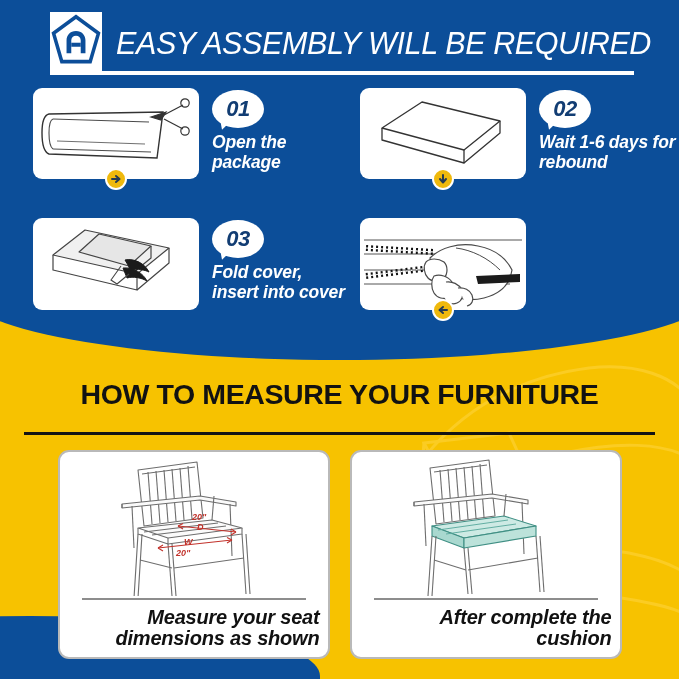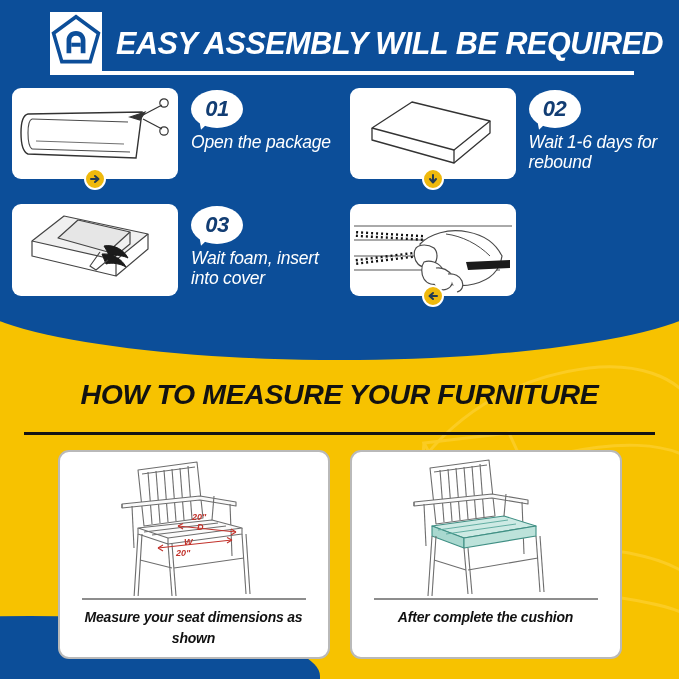--- a/index.html
+++ b/index.html
@@ -28,33 +28,33 @@
   
   .watermark{position:absolute;right:-10px;top:348px;width:300px;height:300px;opacity:.55;pointer-events:none;}
 
   
   .header{position:absolute;left:0;top:0;width:679px;height:86px;display:flex;align-items:center;}
   .logo-box{
     margin-left:50px;width:52px;height:62px;background:#ffffff;
     display:flex;align-items:center;justify-content:center;flex:0 0 auto;
   }
   .header-title{
-    margin-left:14px;color:#ffffff;font-weight:bold;font-style:italic;
+    margin-left:14px;color:#ffffff;font-weight:normal;font-style:italic;
     font-size:30.5px;letter-spacing:-0.4px;white-space:nowrap;
     font-family:"Liberation Sans", sans-serif;
   }
   .header-rule{
     position:absolute;left:50px;top:71px;width:584px;height:4px;background:#ffffff;
   }
 
   
   .steps{position:absolute;left:0;top:88px;width:679px;}
   .step-row{display:flex;}
   .step{display:flex;align-items:flex-start;width:335px;position:relative;}
-  .step.left{padding-left:12px;}
+  .step.left{padding-left:33px;}
   .step.right{padding-left:8px;}
   .card{
     position:relative;width:166px;height:91px;background:#ffffff;border-radius:9px;
     flex:0 0 auto;overflow:visible;
   }
   .card.tall{height:92px;}
   .card svg{display:block;width:100%;height:100%;}
   .badge{
     position:absolute;left:50%;bottom:-11px;transform:translateX(-50%);
     width:22px;height:22px;border-radius:50%;
@@ -73,45 +73,45 @@
   .bubble .tail{
     position:absolute;left:5px;top:27px;width:0;height:0;
     border-left:7px solid transparent;border-right:7px solid transparent;
     border-top:13px solid #ffffff;transform:rotate(18deg);
   }
   .bubble .num{
     position:relative;z-index:2;color:#123d73;font-weight:bold;font-style:italic;
     font-size:22px;letter-spacing:-0.5px;
   }
   .step-label{
-    color:#ffffff;font-weight:normal;font-style:italic;font-size:17.5px;
+    color:#ffffff;font-weight:bold;font-style:italic;font-size:17.5px;
     line-height:19.5px;margin-top:3px;letter-spacing:-0.2px;max-width:185px;
   }
 
   
   .measure-title{
     position:absolute;left:0;top:378px;width:679px;text-align:center;
-    color:#121212;font-weight:bold;font-style:italic;font-size:28.5px;
+    color:#121212;font-weight:bold;font-size:28.5px;
     letter-spacing:-0.4px;white-space:nowrap;
   }
   .measure-rule{
     position:absolute;left:24px;top:432px;width:631px;height:3px;background:#141414;
   }
   .panels{position:absolute;left:0;top:450px;width:679px;display:flex;justify-content:center;gap:20px;}
   .panel{
     width:272px;height:209px;background:#ffffff;border:2px solid #b9b9b9;border-radius:11px;
     box-sizing:border-box;display:flex;flex-direction:column;align-items:center;
     padding-top:4px;position:relative;overflow:hidden;
   }
   .panel .art{width:100%;height:140px;}
   .panel .art svg{display:block;width:100%;height:100%;}
   .panel-rule{width:224px;height:2px;background:#8d8d8d;margin-top:2px;}
   .panel-cap{
-    text-align:center;color:#111111;font-weight:bold;font-style:italic;
-    font-size:14px;line-height:21px;margin-top:7px;letter-spacing:-0.2px;padding:0 8px;
+    text-align:right;color:#111111;font-weight:bold;font-style:italic;
+    font-size:20px;line-height:21px;margin-top:7px;letter-spacing:-0.2px;padding:0 8px;
   }
 </style>
 </head>
 <body>
 
 <div id="page">
 
   <div class="blue-top"></div>
 
   <svg class="watermark" viewBox="0 0 300 300">
@@ -201,21 +201,21 @@
             <div class="circle">
               <span class="num">02</span>
             </div>
           </div>
           <div class="step-label">Wait 1-6 days for rebound</div>
         </div>
       </div>
 
     </div>
 
-    <div class="step-row" style="margin-top:25px;">
+    <div class="step-row" style="margin-top:39px;">
 
       <div class="step left">
         <div class="card tall">
           <svg viewBox="0 0 166 92">
             <g fill="none" stroke="#444" stroke-width="1.2" stroke-linejoin="round">
               <path d="M52 12 L136 30 L104 56 L20 37 Z" fill="#f0f0f0"></path>
               <path d="M20 37 L20 52 L104 72 L104 56"></path>
               <path d="M136 30 L136 45 L104 72"></path>
               <path d="M66 16 L118 28 L96 48 L46 34 Z" fill="#e6e6e6"></path>
               <path d="M96 48 L96 58"></path>
@@ -230,21 +230,21 @@
             </g>
           </svg>
         </div>
         <div class="step-text">
           <div class="bubble">
             <div class="tail"></div>
             <div class="circle">
               <span class="num">03</span>
             </div>
           </div>
-          <div class="step-label">Wait foam, insert into cover</div>
+          <div class="step-label">Fold cover, insert into cover</div>
         </div>
       </div>
 
       <div class="step right">
         <div class="card tall">
           <svg viewBox="0 0 166 92">
             <g fill="none" stroke="#555" stroke-width="1">
               <path d="M4 22 L162 22"></path>
               <path d="M4 36 L78 36"></path>
               <path d="M4 52 L70 52"></path>

